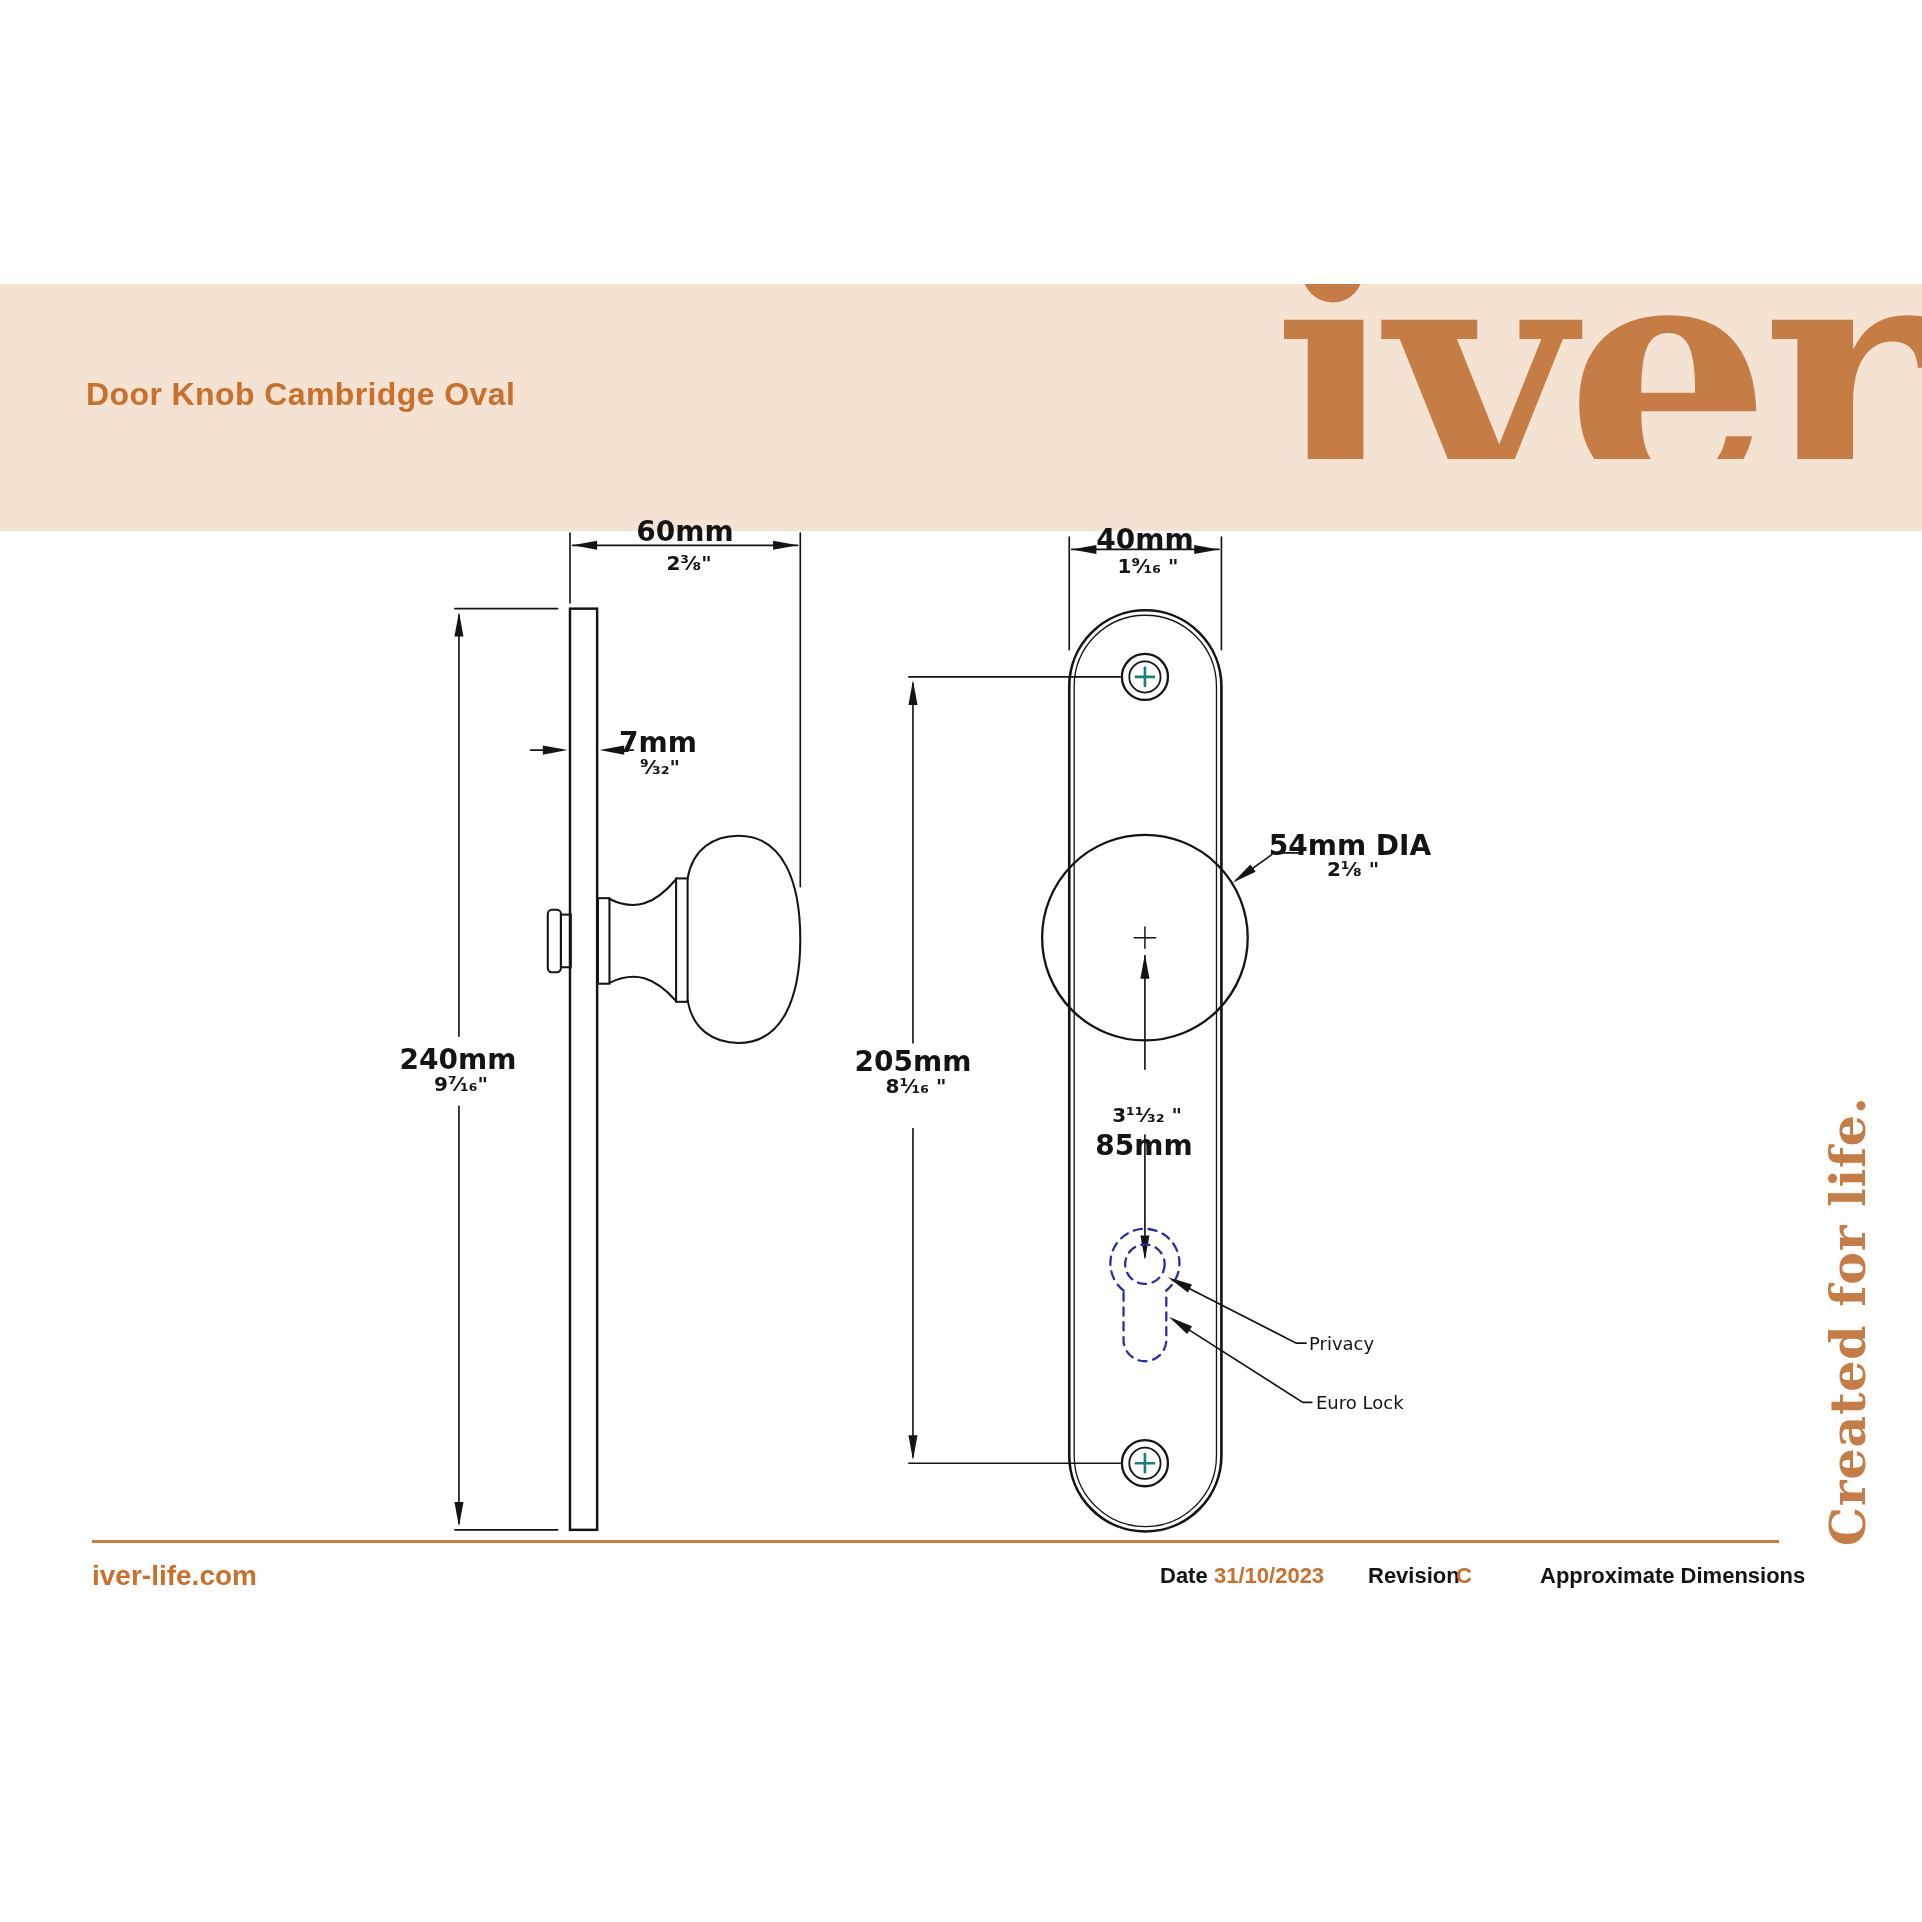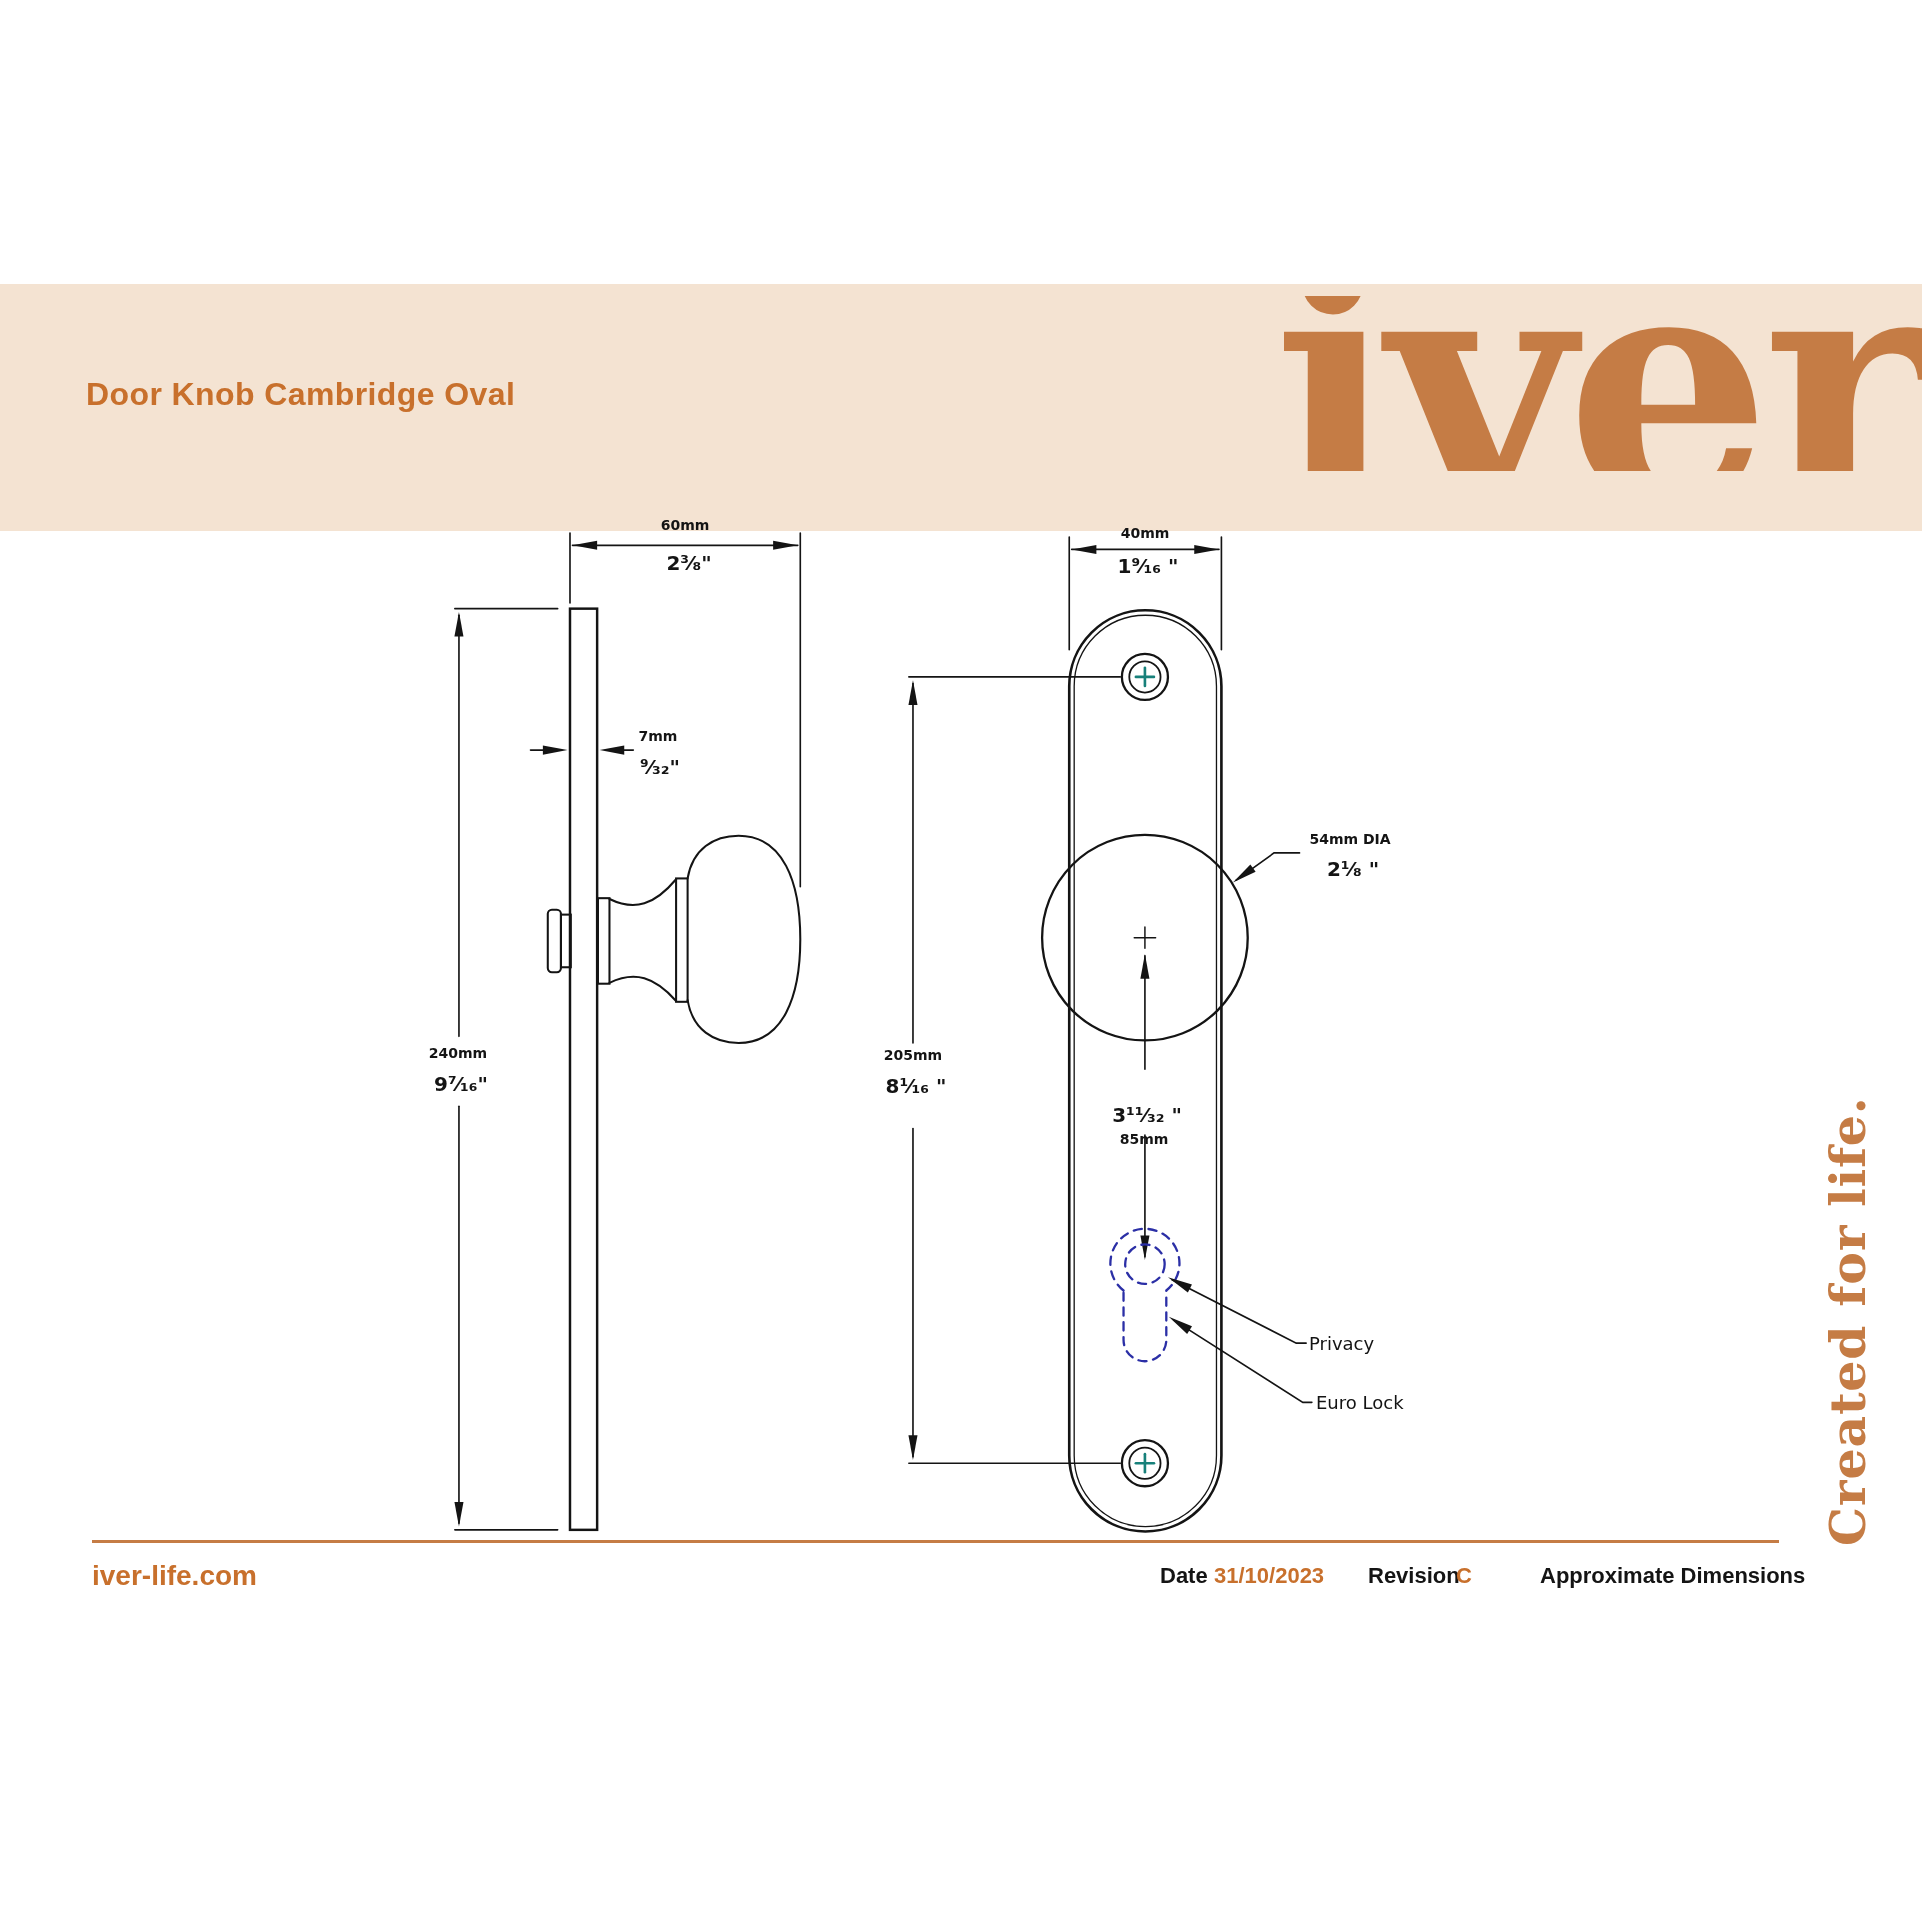--- a/index.html
+++ b/index.html
@@ -9,32 +9,32 @@
   }
   
   .banner {
     position:absolute; left:0; top:284px; width:1923px; height:247px;
     background:#f4e3d2; overflow:hidden;
   }
   .doc-title {
     position:absolute; left:86px; top:92px;
     font-size:32px; font-weight:bold; color:#c8702c; letter-spacing:0.4px;
   }
-  .logo-wrap { position:absolute; left:1273px; top:12px; width:650px; height:175px; overflow:hidden; }
+  .logo-wrap { position:absolute; left:1273px; top:0; width:650px; height:175px; overflow:hidden; }
   .logo-text {
     position:absolute; left:0; bottom:-76px;
     font-family:"DejaVu Serif", serif; font-weight:bold;
     font-size:322px; line-height:322px; color:#c57c45; letter-spacing:-8.2px;
     white-space:nowrap;
   }
   
   .dim {
     position:absolute; transform:translateX(-50%);
     font-family:"DejaVu Sans", sans-serif; font-weight:bold;
-    font-size:14px; line-height:1; color:#141414; white-space:nowrap; text-align:center;
+    font-size:28px; line-height:1; color:#141414; white-space:nowrap; text-align:center;
   }
   .dim-in { font-size:20px; }
   .callout {
     position:absolute; font-family:"DejaVu Sans", sans-serif; font-weight:normal;
     font-size:18px; line-height:1; color:#141414; white-space:nowrap;
   }
   
   .tagline {
     position:absolute; left:1819px; top:1546px;
     transform:rotate(-90deg); transform-origin:0 0;

